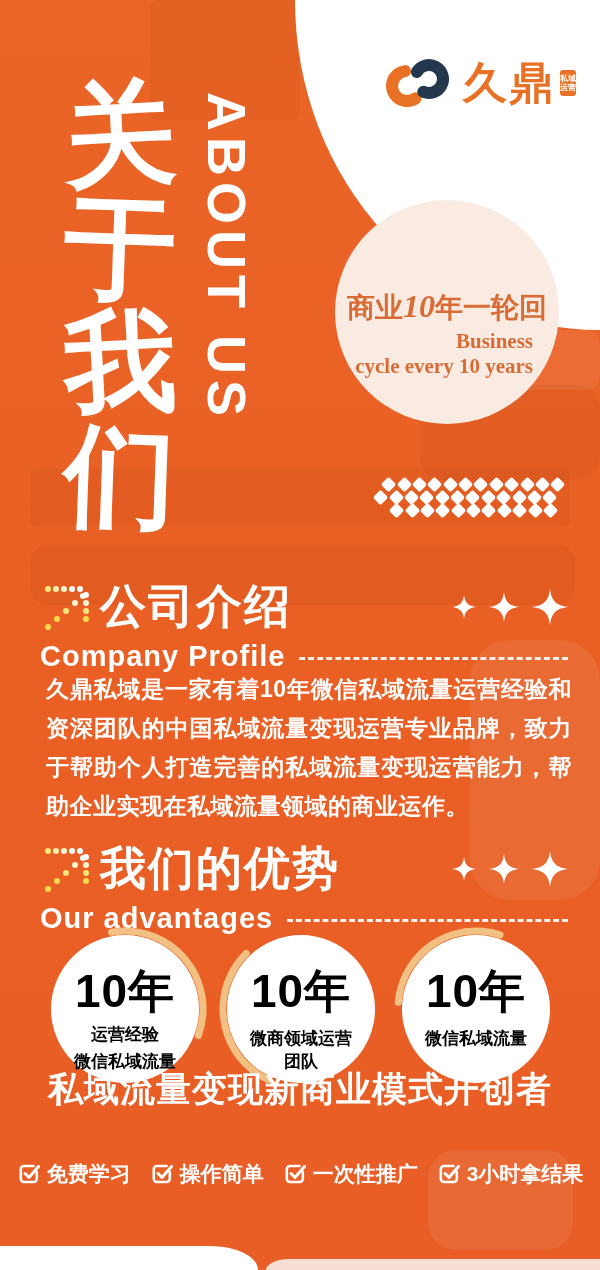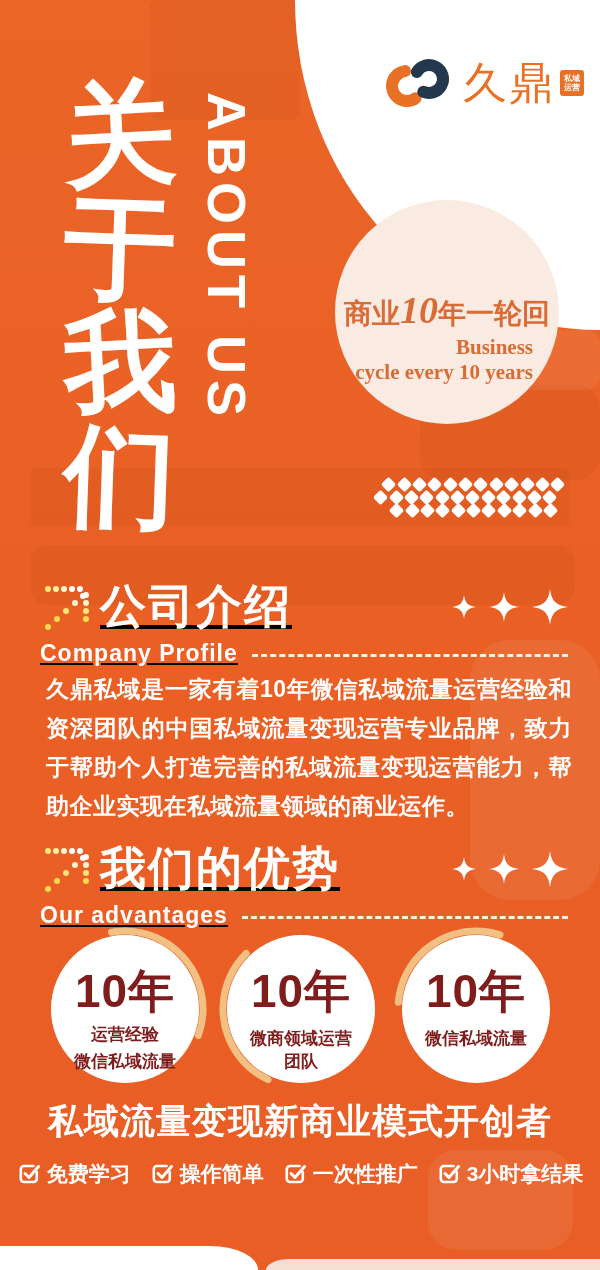--- a/index.html
+++ b/index.html
@@ -8,63 +8,63 @@
     background:linear-gradient(180deg,#EB6527 0%,#E95F24 55%,#E85E26 100%);
     font-family:"Liberation Sans","DejaVu Sans",sans-serif;
   }
   
   .ghost{position:absolute;}
   .g-dark{background:rgba(120,35,0,0.06);}
   .g-light{background:rgba(255,255,255,0.07);}
   
   .white-blob{position:absolute;left:295px;top:0;width:305px;height:330px;background:#ffffff;border-bottom-left-radius:100% 100%;}
   .logo{position:absolute;left:383px;top:52px;display:flex;align-items:center;}
-  .logo-name{font-size:44px;font-weight:400;color:#E87125;letter-spacing:2px;margin-left:4px;}
-  .logo-badge{width:24px;height:26px;background:#E87125;border-radius:3px;margin-left:5px;color:#fff;
+  .logo-name{font-size:44px;font-weight:700;color:#E87125;letter-spacing:2px;margin-left:4px;}
+  .logo-badge{width:16px;height:26px;background:#E87125;border-radius:3px;margin-left:5px;color:#fff;
     font-size:8px;font-weight:700;line-height:9px;text-align:center;padding-top:4px;box-sizing:border-box;}
   
   .title-cn{position:absolute;left:42px;top:78px;width:156px;text-align:center;color:#fff;
     font-size:112px;line-height:114px;font-weight:900;}
   .title-cn .ch{display:block;}
   .title-cn .ch:nth-child(odd){transform:rotate(-3deg);}
   .title-cn .ch:nth-child(even){transform:rotate(2deg);}
   .title-en{position:absolute;left:196px;top:92px;color:#fff;font-weight:800;font-size:54px;
     letter-spacing:6px;writing-mode:vertical-rl;}
   
   .cycle-circle{position:absolute;left:335px;top:200px;width:224px;height:224px;border-radius:50%;
     background:#F9EBE2;color:#D96B35;font-family:"Liberation Serif","DejaVu Serif",serif;}
   .cycle-line1{margin-top:88px;text-align:center;font-weight:700;font-size:28px;white-space:nowrap;}
-  .cycle-num{font-size:38px;font-style:italic;font-weight:700;}
+  .cycle-num{font-size:32px;font-style:italic;font-weight:700;}
   .cycle-en{margin-top:2px;padding-right:26px;text-align:right;font-weight:700;font-size:21px;line-height:25px;}
   
   .diamonds{position:absolute;left:381px;top:479px;}
   .drow{height:13px;line-height:0;white-space:nowrap;}
   .drow.r1{margin-left:-8px;}
   .drow.r2{margin-left:8px;}
   .dia{display:inline-block;width:11px;height:11px;margin:0 2.2px;background:#fff;border-radius:2.5px;transform:rotate(45deg);}
   
-  .sec-head{position:absolute;left:40px;right:32px;text-decoration:underline;}
+  .sec-head{position:absolute;left:40px;right:32px;}
   .sec-title-row{display:flex;align-items:center;}
   .arrow-icon{width:52px;height:52px;flex:0 0 52px;}
   .sec-title{font-size:46px;font-weight:900;color:#fff;margin-left:8px;letter-spacing:2px;}
   .stars{margin-left:auto;display:flex;align-items:center;gap:13px;}
   .sec-sub-row{display:flex;align-items:center;margin-top:2px;}
-  .sec-sub{font-size:23px;font-weight:700;color:#fff;letter-spacing:1px;white-space:nowrap;}
+  .sec-sub{font-size:29px;font-weight:700;color:#fff;letter-spacing:1px;white-space:nowrap;}
   .dash{flex:1;border-top:3px dashed rgba(255,255,255,0.9);margin-left:14px;margin-top:4px;}
   
   .profile-body{position:absolute;left:46px;right:28px;top:670px;color:#fff;
     font-size:23px;font-weight:700;line-height:39px;text-align:justify;letter-spacing:0.5px;}
   
-  .adv-circle{position:absolute;top:935px;width:148px;height:148px;border-radius:50%;background:#fff;text-align:center;color:#7f1d1d;}
+  .adv-circle{position:absolute;top:935px;width:148px;height:148px;border-radius:50%;background:#fff;text-align:center;color:#000000;}
   .adv-circle .arc{position:absolute;left:-11px;top:-11px;width:170px;height:170px;}
   .adv-value{margin-top:26px;font-size:46px;font-weight:900;letter-spacing:1px;}
   .adv-line{font-size:17px;font-weight:800;line-height:23px;}
   .adv-line.first{margin-top:4px;}
   
-  .tagline{position:absolute;left:0;right:0;top:1098px;text-align:center;color:#fff;
+  .tagline{position:absolute;left:0;right:0;top:1066px;text-align:center;color:#fff;
     font-size:35px;font-weight:900;letter-spacing:1px;}
   .features{position:absolute;left:0;right:0;top:1160px;display:flex;justify-content:center;gap:19px;text-align:center;}
   .feature{display:flex;align-items:center;gap:6px;color:#fff;font-size:21px;font-weight:800;white-space:nowrap;}
   .feature svg{flex:0 0 auto;}
   
   .bottom-white{position:absolute;left:0;top:1246px;width:258px;height:24px;background:#ffffff;border-top-right-radius:48px 24px;}
   .bottom-beige{position:absolute;left:266px;top:1259px;width:334px;height:11px;background:#F6DFD2;border-top-left-radius:24px 11px;}
 </style>
 </head>
 <body>

